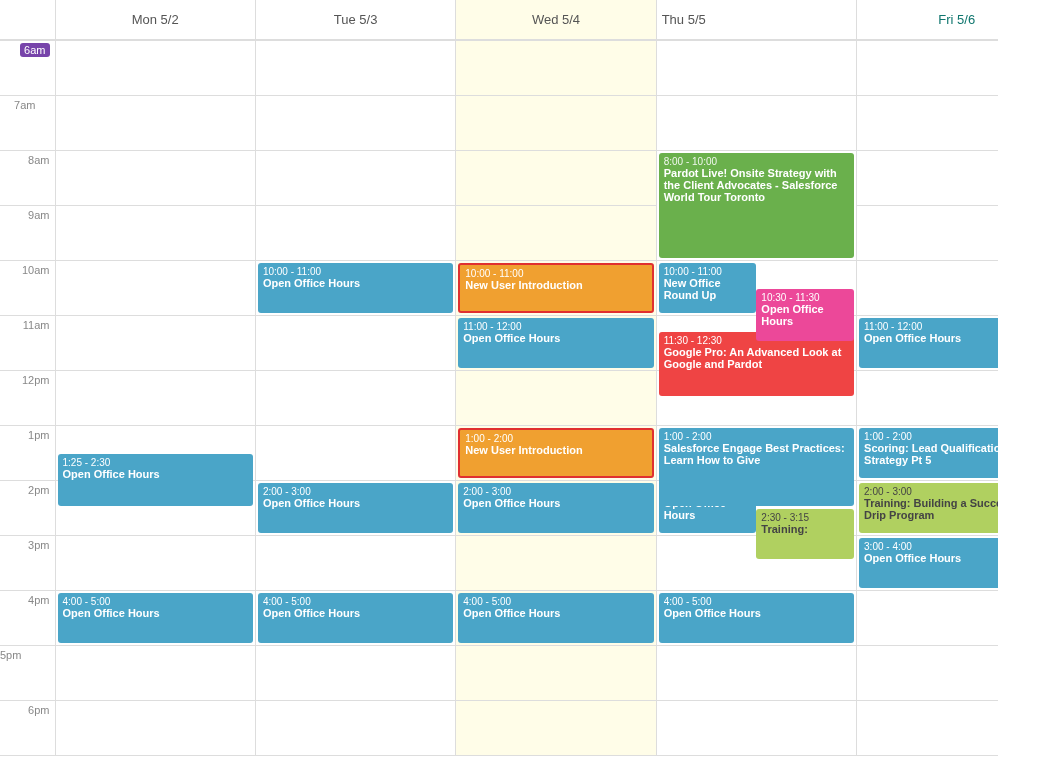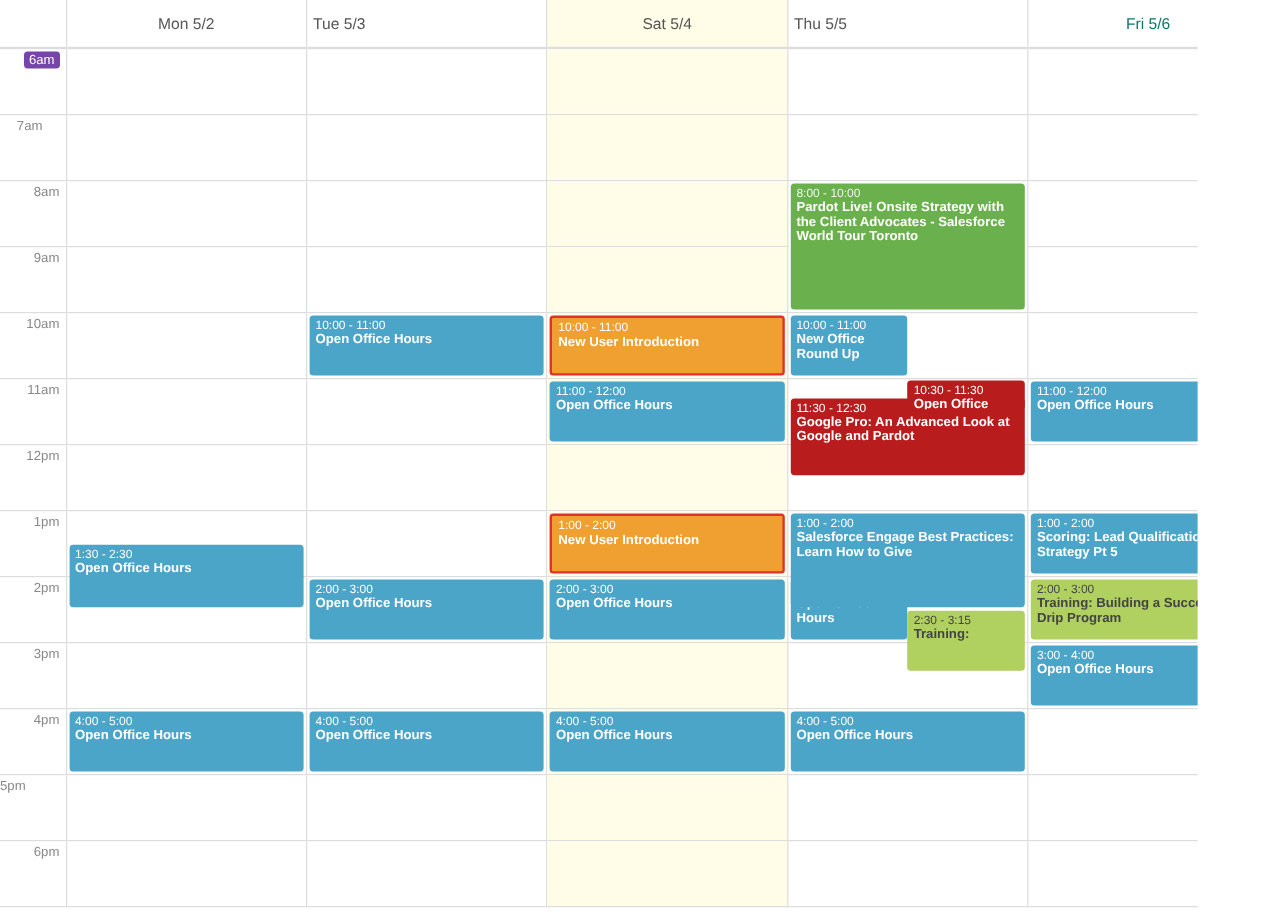--- a/index.html
+++ b/index.html
@@ -24,22 +24,22 @@
       <col style="width:calc((1057px - 55px)/5)">
       <col style="width:calc((1057px - 55px)/5)">
       <col style="width:calc((1057px - 55px)/5)">
       <col style="width:calc((1057px - 55px)/5)">
     </colgroup>
 
     <thead>
       <tr>
         <th style="border-right:1px solid #ddd; border-bottom:2px solid #ddd; height:40px;"></th>
         <th style="border-right:1px solid #ddd; border-bottom:2px solid #ddd; text-align:center; font-size:13px; font-weight:normal; color:#555; padding:10px 5px;">Mon 5/2</th>
-        <th style="border-right:1px solid #ddd; border-bottom:2px solid #ddd; text-align:left; font-size:13px; font-weight:normal; color:#555; padding:10px 5px;">Tue 5/3</th>
-        <th style="border-right:1px solid #ddd; border-bottom:2px solid #ddd; text-align:center; font-size:13px; font-weight:normal; color:#555; padding:10px 5px; background:#fffde8;">Sat 5/4</th>
+        <th style="border-right:1px solid #ddd; border-bottom:2px solid #ddd; text-align:center; font-size:13px; font-weight:normal; color:#555; padding:10px 5px;">Tue 5/3</th>
+        <th style="border-right:1px solid #ddd; border-bottom:2px solid #ddd; text-align:center; font-size:13px; font-weight:normal; color:#555; padding:10px 5px; background:#fffde8;">Wed 5/4</th>
         <th style="border-right:1px solid #ddd; border-bottom:2px solid #ddd; text-align:left; font-size:13px; font-weight:normal; color:#555; padding:10px 5px;">Thu 5/5</th>
         <th style="border-right:1px solid #ddd; border-bottom:2px solid #ddd; text-align:center; font-size:13px; font-weight:normal; color:#0f766e; padding:10px 5px;">Fri 5/6</th>
       </tr>
     </thead>
     <tbody>
 
       <tr>
         <td style="border-right:1px solid #ddd; border-bottom:1px solid #ddd; height:55px; text-align:right; padding:3px 5px 0 0; vertical-align:top; font-size:11px;">
           <span style="background:#7744aa; color:#fff; padding:1px 4px; border-radius:3px;">6am</span>
         </td>
@@ -95,40 +95,40 @@
           <div style="position:absolute; top:2px; left:2px; right:2px; bottom:2px; background:#f0a030; border:2px solid #e03030; border-radius:3px; padding:3px 5px; color:#fff; font-size:11px; overflow:hidden;">
             <div style="font-size:10px;">10:00 - 11:00</div>
             <div style="font-weight:bold;">New User Introduction</div>
           </div>
         </td>
         <td style="border-right:1px solid #ddd; border-bottom:1px solid #ddd; height:55px; position:relative; vertical-align:top;">
           <div style="position:absolute; top:2px; left:2px; right:50%; bottom:2px; background:#4aa5c8; border-radius:3px; padding:3px 5px; color:#fff; font-size:11px; overflow:hidden;">
             <div style="font-size:10px;">10:00 - 11:00</div>
             <div style="font-weight:bold;">New Office Round Up</div>
           </div>
-          <div style="position:absolute; top:28px; left:50%; right:2px; bottom:-26px; background:#b91c1c; border-radius:3px; padding:3px 5px; color:#fff; font-size:11px; overflow:hidden; z-index:2;margin-top:28px;">
+          <div style="position:absolute; top:28px; left:50%; right:2px; bottom:-26px; background:#ec4899; border-radius:3px; padding:3px 5px; color:#fff; font-size:11px; overflow:hidden; z-index:2;">
             <div style="font-size:10px;">10:30 - 11:30</div>
             <div style="font-weight:bold;">Open Office Hours</div>
           </div>
         </td>
         <td style="border-right:1px solid #ddd; border-bottom:1px solid #ddd; height:55px; position:relative;"></td>
       </tr>
 
       <tr>
         <td style="border-right:1px solid #ddd; border-bottom:1px solid #ddd; height:55px; text-align:right; padding:3px 5px 0 0; vertical-align:top; font-size:11px; color:#888;">11am</td>
         <td style="border-right:1px solid #ddd; border-bottom:1px solid #ddd; height:55px; position:relative;"></td>
         <td style="border-right:1px solid #ddd; border-bottom:1px solid #ddd; height:55px; position:relative;"></td>
         <td style="border-right:1px solid #ddd; border-bottom:1px solid #ddd; height:55px; position:relative; background:#fffde8;">
           <div style="position:absolute; top:2px; left:2px; right:2px; bottom:2px; background:#4aa5c8; border-radius:3px; padding:3px 5px; color:#fff; font-size:11px; overflow:hidden;">
             <div style="font-size:10px;">11:00 - 12:00</div>
             <div style="font-weight:bold;">Open Office Hours</div>
           </div>
         </td>
         <td style="border-right:1px solid #ddd; border-bottom:1px solid #ddd; height:55px; position:relative; vertical-align:top;">
-          <div style="position:absolute; top:16px; left:2px; right:2px; bottom:-26px; background:#b91c1c; border-radius:3px; padding:3px 5px; color:#fff; font-size:11px; overflow:hidden; z-index:1;">
+          <div style="position:absolute; top:16px; left:2px; right:2px; bottom:-26px; background:#ef4444; border-radius:3px; padding:3px 5px; color:#fff; font-size:11px; overflow:hidden; z-index:1;">
             <div style="font-size:10px;">11:30 - 12:30</div>
             <div style="font-weight:bold;">Google Pro: An Advanced Look at Google and Pardot</div>
           </div>
         </td>
         <td style="border-right:1px solid #ddd; border-bottom:1px solid #ddd; height:55px; position:relative; vertical-align:top;">
           <div style="position:absolute; top:2px; left:2px; right:2px; bottom:2px; background:#4aa5c8; border-radius:3px; padding:3px 5px; color:#fff; font-size:11px; overflow:hidden;">
             <div style="font-size:10px;">11:00 - 12:00</div>
             <div style="font-weight:bold;">Open Office Hours</div>
           </div>
         </td>
@@ -140,21 +140,21 @@
         <td style="border-right:1px solid #ddd; border-bottom:1px solid #ddd; height:55px; position:relative;"></td>
         <td style="border-right:1px solid #ddd; border-bottom:1px solid #ddd; height:55px; position:relative; background:#fffde8;"></td>
         <td style="border-right:1px solid #ddd; border-bottom:1px solid #ddd; height:55px; position:relative;"></td>
         <td style="border-right:1px solid #ddd; border-bottom:1px solid #ddd; height:55px; position:relative;"></td>
       </tr>
 
       <tr>
         <td style="border-right:1px solid #ddd; border-bottom:1px solid #ddd; height:55px; text-align:right; padding:3px 5px 0 0; vertical-align:top; font-size:11px; color:#888;">1pm</td>
         <td style="border-right:1px solid #ddd; border-bottom:1px solid #ddd; height:55px; position:relative; vertical-align:top;">
           <div style="position:absolute; top:28px; left:2px; right:2px; bottom:-26px; background:#4aa5c8; border-radius:3px; padding:3px 5px; color:#fff; font-size:11px; overflow:hidden; z-index:2;">
-            <div style="font-size:10px;">1:30 - 2:30</div>
+            <div style="font-size:10px;">1:25 - 2:30</div>
             <div style="font-weight:bold;">Open Office Hours</div>
           </div>
         </td>
         <td style="border-right:1px solid #ddd; border-bottom:1px solid #ddd; height:55px; position:relative;"></td>
         <td style="border-right:1px solid #ddd; border-bottom:1px solid #ddd; height:55px; position:relative; background:#fffde8;">
           <div style="position:absolute; top:2px; left:2px; right:2px; bottom:2px; background:#f0a030; border:2px solid #e03030; border-radius:3px; padding:3px 5px; color:#fff; font-size:11px; overflow:hidden;">
             <div style="font-size:10px;">1:00 - 2:00</div>
             <div style="font-weight:bold;">New User Introduction</div>
           </div>
         </td>

